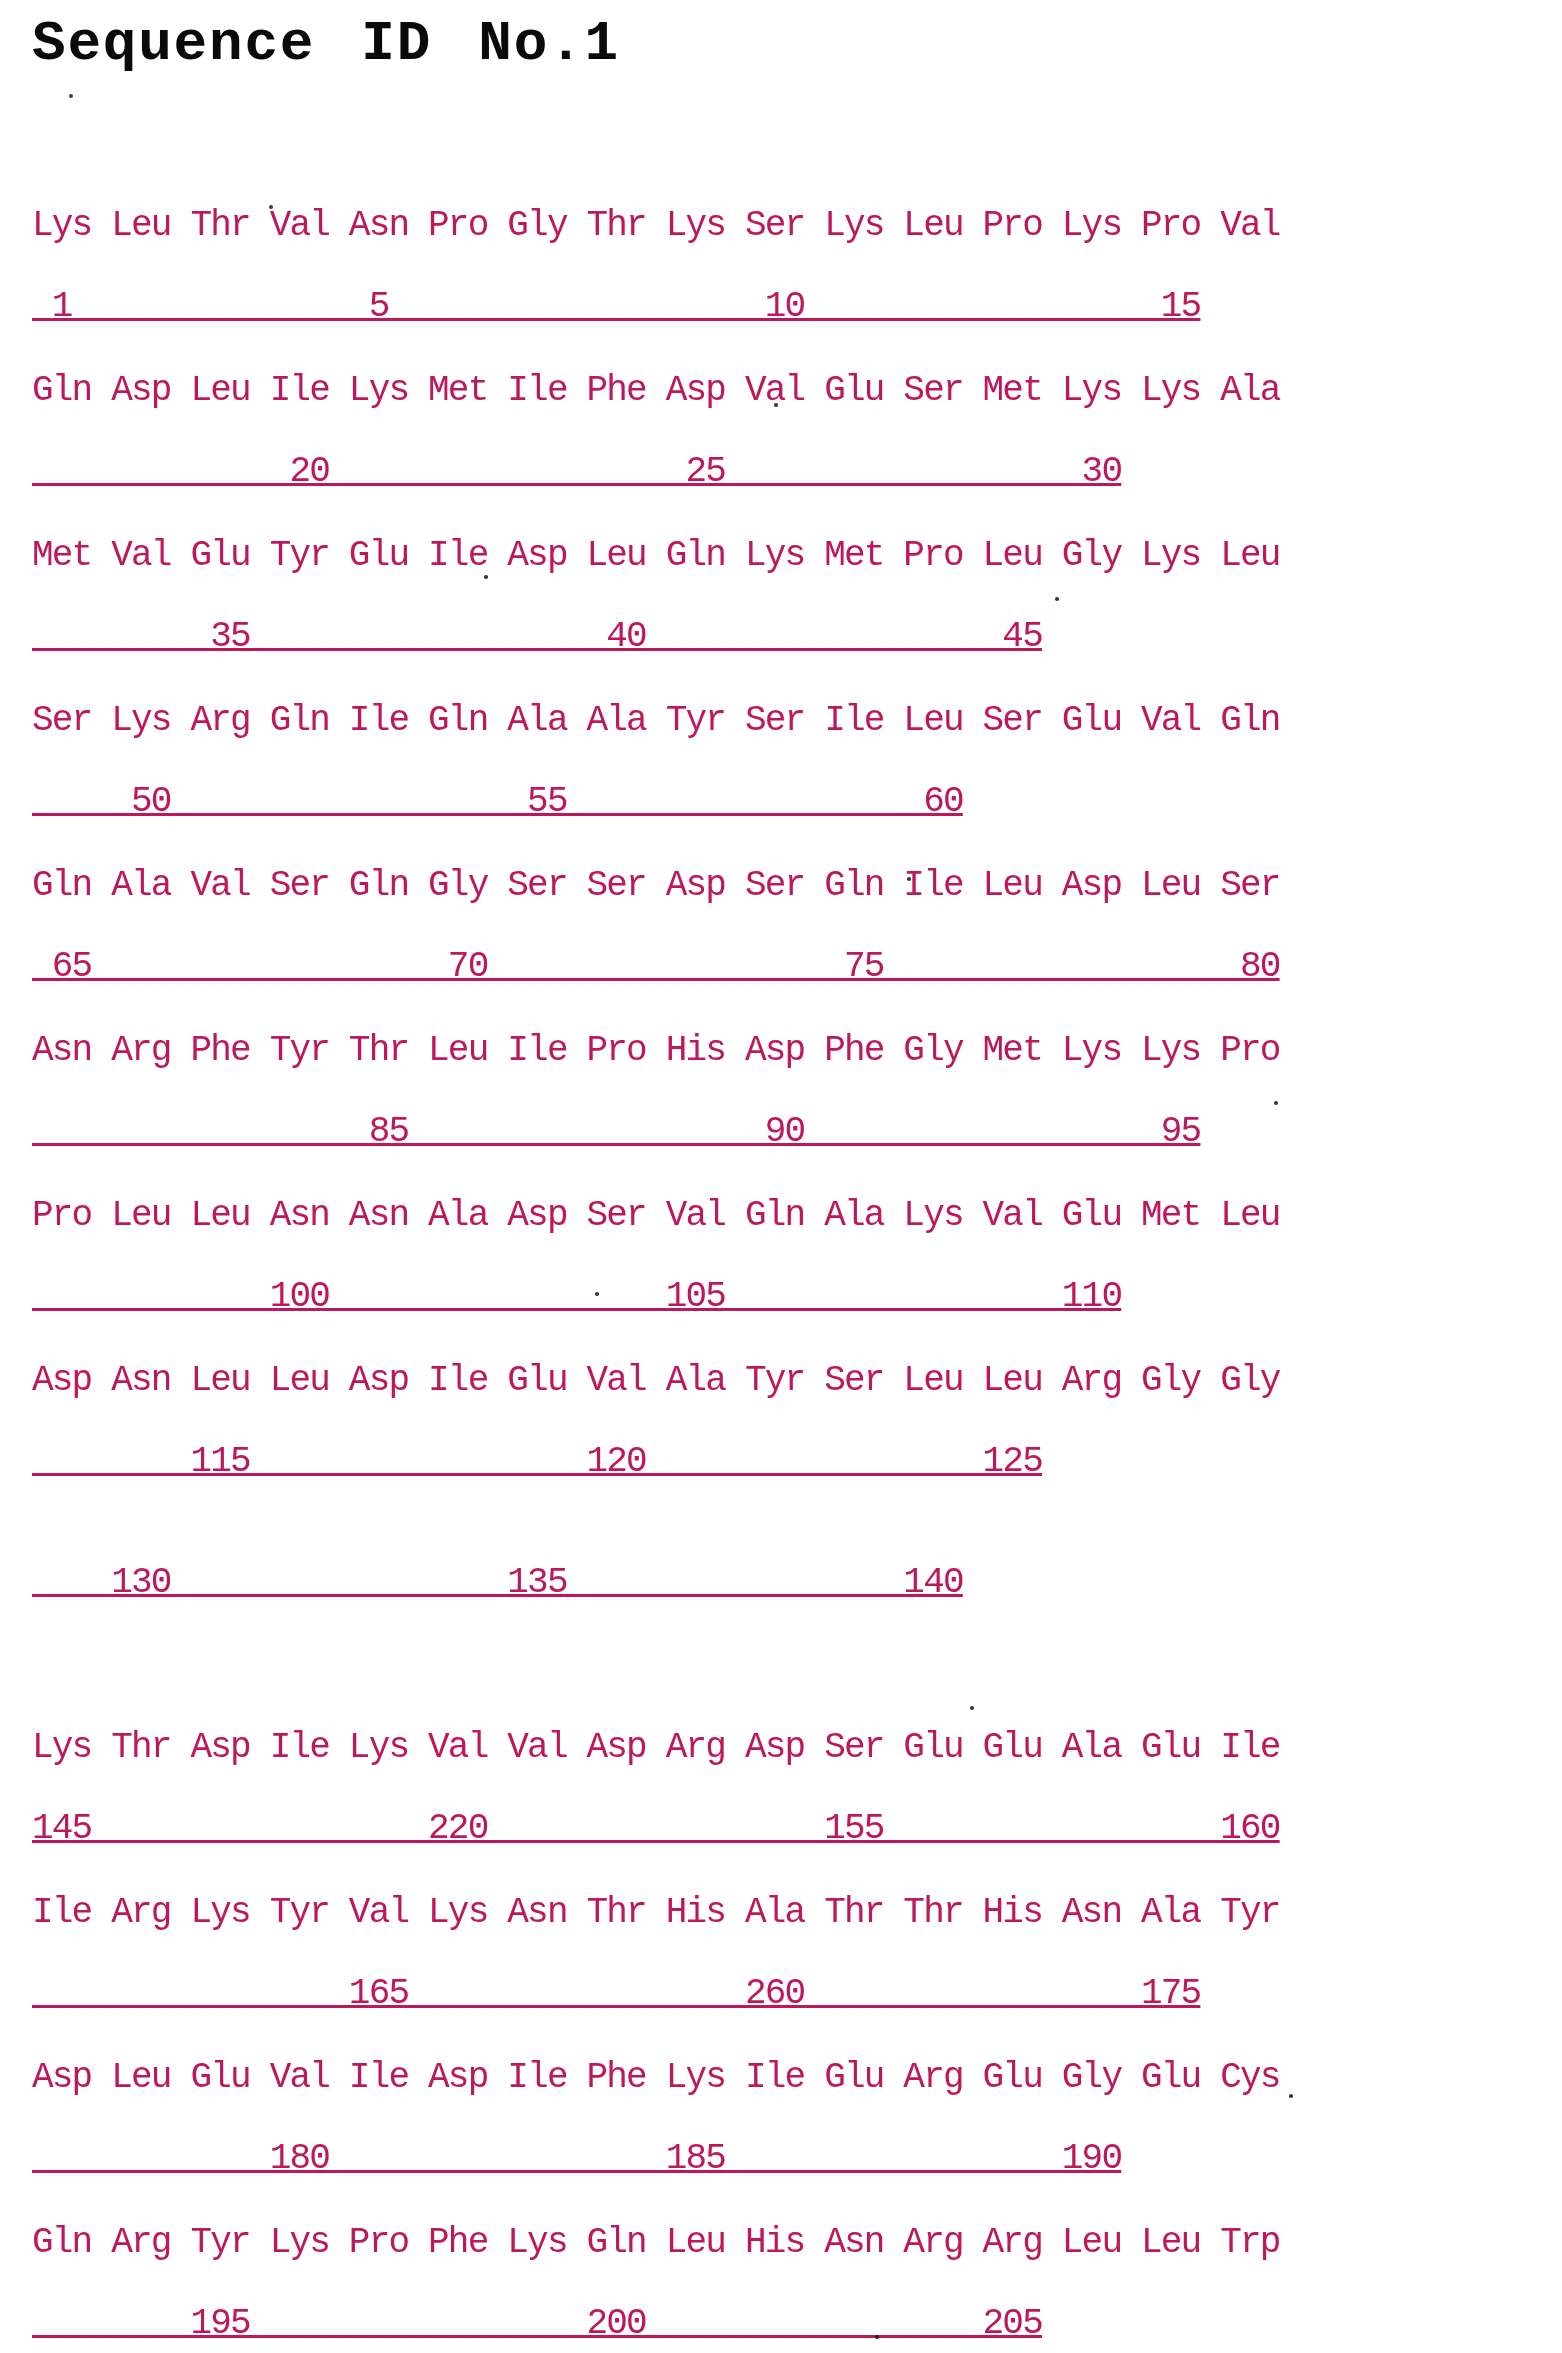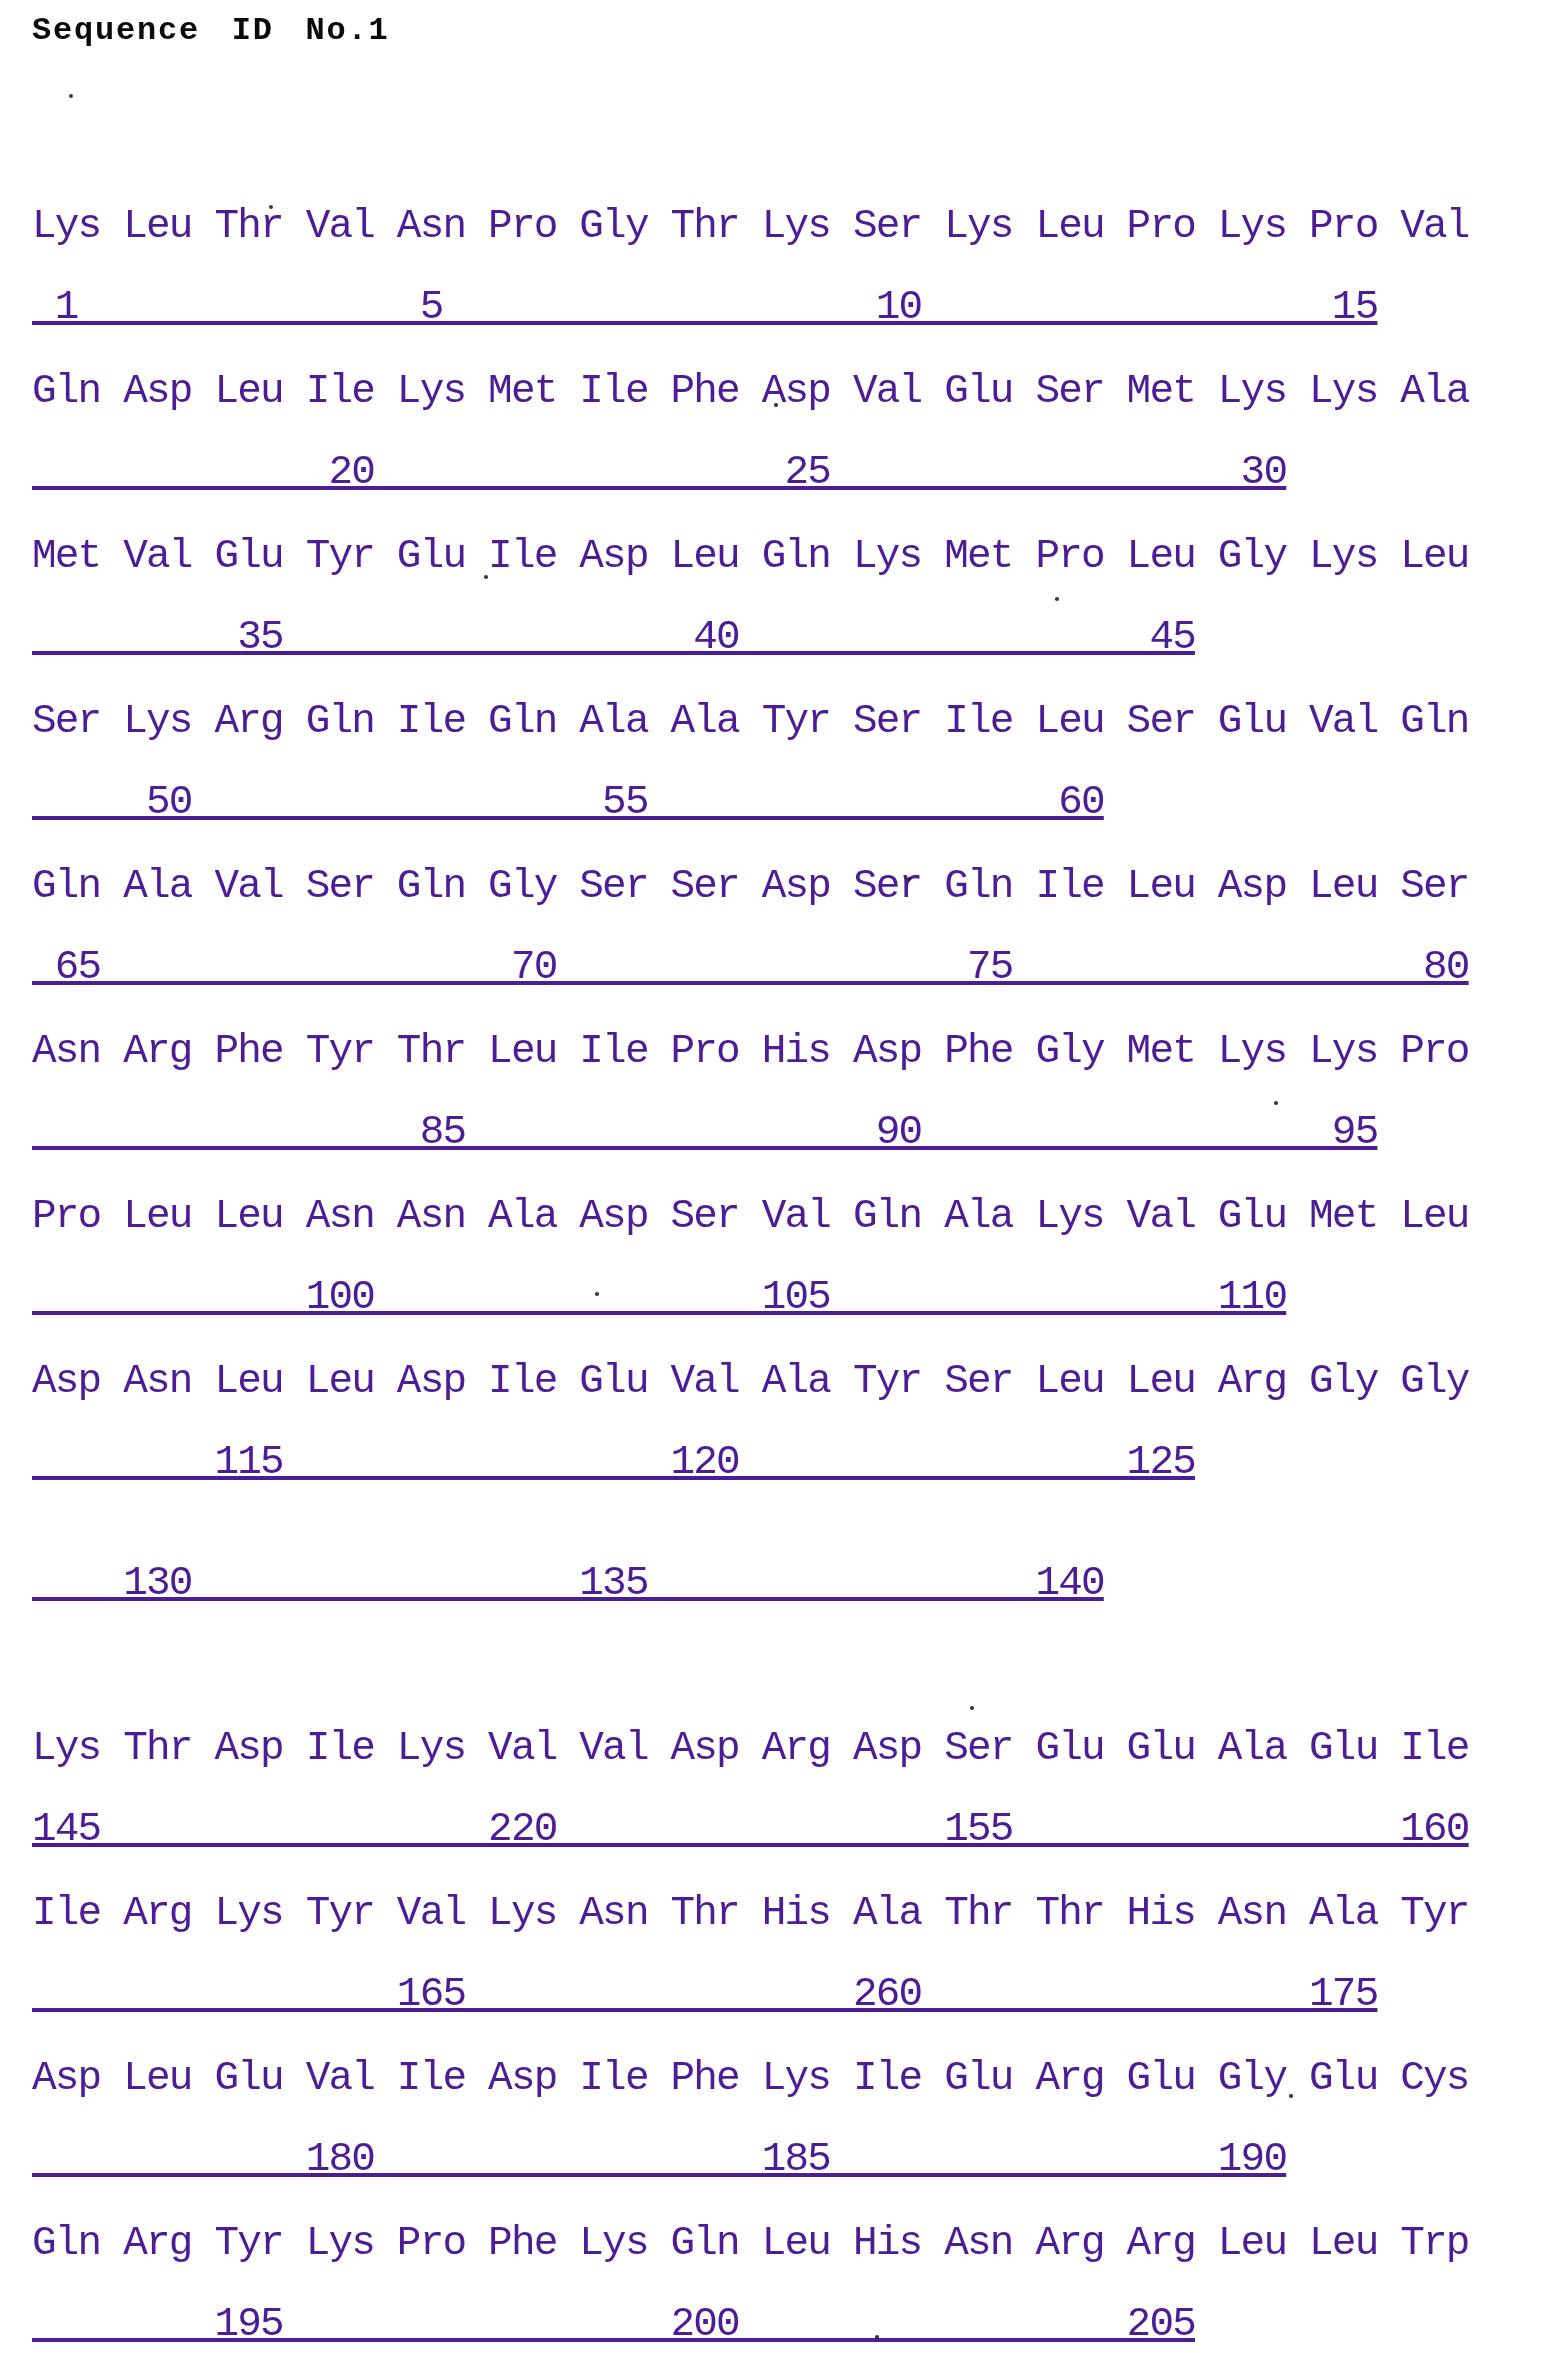--- a/index.html
+++ b/index.html
@@ -13,42 +13,42 @@
     height: 2354px;
     background: #ffffff;
     color: #111111;
     overflow: hidden;
     font-family: "Liberation Mono", "DejaVu Sans Mono", monospace;
   }
   .title {
     position: absolute;
     left: 32px;
     top: 12.4px;
-    font-size: 32px;
+    font-size: 56px;
     font-weight: bold;
     letter-spacing: 1.8px;
     word-spacing: 10.7px;
     white-space: pre;
     color: #0a0a0a;
   }
   .rows {
     position: absolute;
     left: 32px;
     top: 204px;
     width: 1509px;
   }
   .row {
     height: 165px;
   }
   .seq, .nums {
     white-space: pre;
-    font-size: 41px;
+    font-size: 36px;
     letter-spacing: -1.8px;
     line-height: 44px;
-    color: #4c1d95;
+    color: #be185d;
   }
   .nums {
     margin-top: 37px;
     text-decoration: underline;
   }
   .dot {
     position: absolute;
     width: 4.4px;
     height: 4.4px;
     background: #1a1a1a;

